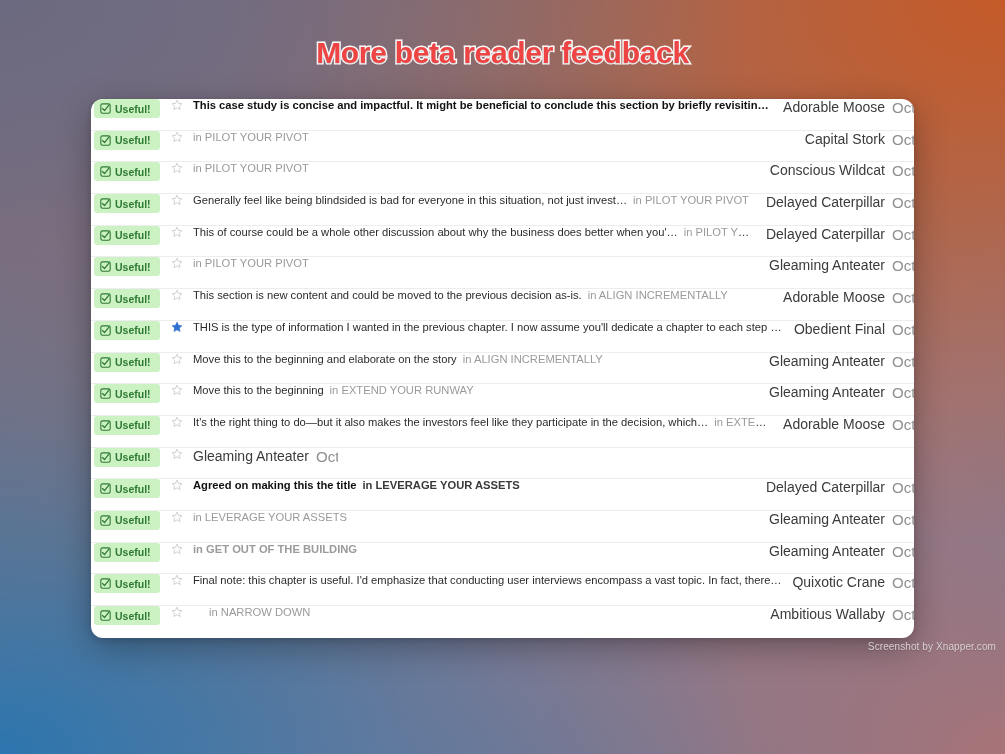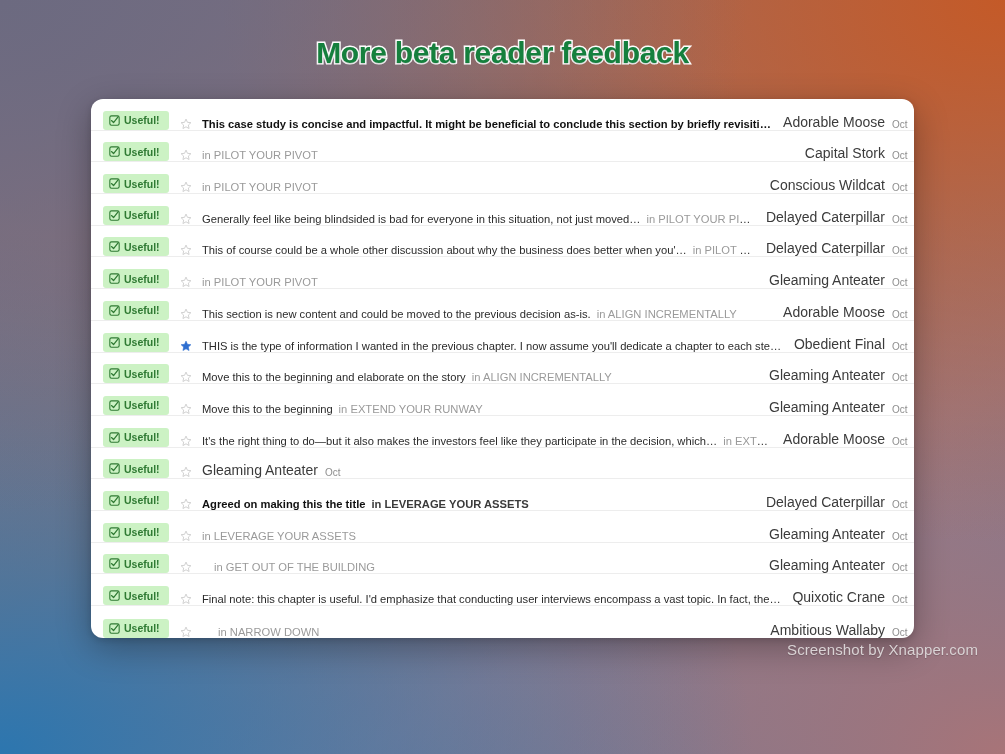--- a/index.html
+++ b/index.html
@@ -37,21 +37,21 @@
 
   #page-title {
     position: absolute;
     top: 36px;
     left: 0;
     width: 100%;
     text-align: center;
     font-size: 30px;
     font-weight: 700;
     letter-spacing: -0.3px;
-    color: #15803d;
+    color: #ef4444;
     -webkit-text-stroke: 3px #ffffff;
     paint-order: stroke fill;
     text-shadow: 0 1px 2px rgba(0,0,0,0.22);
     z-index: 3;
   }
 
   
   #feedback-card {
     position: absolute;
     left: 91px;
@@ -60,24 +60,24 @@
     height: 539px;
     background: #ffffff;
     border-radius: 12px;
     box-shadow: 0 10px 34px rgba(0,0,0,0.30), 0 2px 6px rgba(0,0,0,0.14);
     overflow: hidden;
     z-index: 2;
   }
 
   .row {
     display: flex;
-    align-items: flex-end;
+    align-items: flex-start;
     height: 31.7px;
     border-bottom: 1px solid #ededed;
-    padding-left: 12px;
+    padding-left: 3px;
     padding-right: 0;
     white-space: nowrap;
   }
   .row:last-child { border-bottom: none; }
 
   .badge {
     flex: 0 0 auto;
     width: 66px;
     height: 19px;
     background: #ccf2c4;
@@ -125,31 +125,31 @@
   .author {
     flex: 0 0 auto;
     font-size: 14px;
     color: #3b3b3b;
     text-align: right;
     padding-right: 7px;
   }
   .date {
     flex: 0 0 auto;
     width: 22px;
-    font-size: 10px;
+    font-size: 15px;
     color: #8e8e8e;
     overflow: hidden;
     white-space: nowrap;
   }
 
   #watermark {
     position: absolute;
-    right: 27px;
+    right: 9px;
     top: 641px;
-    font-size: 15px;
+    font-size: 10px;
     color: #d9d2d4;
     letter-spacing: 0.1px;
     z-index: 4;
     text-shadow: 0 1px 1px rgba(0,0,0,0.18);
   }
 </style>
 </head>
 <body>
 
 <div id="bg"></div>
@@ -223,21 +223,21 @@
               <path d="M3.6 8.1 L6.6 11 L13.2 2.6" fill="none" stroke="#2f7a33" stroke-width="1.8" stroke-linecap="round" stroke-linejoin="round"></path>
             </svg>
           </span>
           <span>Useful!</span>
         </div>
         <div class="star-cell">
           <svg width="12" height="12" viewBox="0 0 24 24">
             <path d="M12 2.2 L14.9 8.6 L21.8 9.4 L16.7 14.1 L18.1 21 L12 17.6 L5.9 21 L7.3 14.1 L2.2 9.4 L9.1 8.6 Z" fill="none" stroke="#cfcfcf" stroke-width="1.9" stroke-linejoin="round"></path>
           </svg>
         </div>
-        <div class="content"><span>Generally feel like being blindsided is bad for everyone in this situation, not just moved…</span><span class="ctx">in PILOT YOUR PIVOT</span></div>
+        <div class="content"><span>Generally feel like being blindsided is bad for everyone in this situation, not just invest…</span><span class="ctx">in PILOT YOUR PIVOT</span></div>
         <div class="author">Delayed Caterpillar</div>
         <div class="date">Oct</div>
       </div>
       <div class="row">
         <div class="badge">
           <span style="display: flex;">
             <svg width="11" height="11" viewBox="0 0 16 16">
               <rect x="1.2" y="1.2" width="13.6" height="13.6" rx="2.4" fill="none" stroke="#2f7a33" stroke-width="1.6"></rect>
               <path d="M3.6 8.1 L6.6 11 L13.2 2.6" fill="none" stroke="#2f7a33" stroke-width="1.8" stroke-linecap="round" stroke-linejoin="round"></path>
             </svg>
@@ -431,21 +431,21 @@
               <path d="M3.6 8.1 L6.6 11 L13.2 2.6" fill="none" stroke="#2f7a33" stroke-width="1.8" stroke-linecap="round" stroke-linejoin="round"></path>
             </svg>
           </span>
           <span>Useful!</span>
         </div>
         <div class="star-cell">
           <svg width="12" height="12" viewBox="0 0 24 24">
             <path d="M12 2.2 L14.9 8.6 L21.8 9.4 L16.7 14.1 L18.1 21 L12 17.6 L5.9 21 L7.3 14.1 L2.2 9.4 L9.1 8.6 Z" fill="none" stroke="#cfcfcf" stroke-width="1.9" stroke-linejoin="round"></path>
           </svg>
         </div>
-        <div class="content muted-only"><span class="ctx" style="margin-left: 12px;">in GET OUT OF THE BUILDING</span></div>
+        <div class="content muted-only"><span class="ctx" style="margin-left: 0px; font-weight: bold;">in GET OUT OF THE BUILDING</span></div>
         <div class="author">Gleaming Anteater</div>
         <div class="date">Oct</div>
       </div>
       <div class="row">
         <div class="badge">
           <span style="display: flex;">
             <svg width="11" height="11" viewBox="0 0 16 16">
               <rect x="1.2" y="1.2" width="13.6" height="13.6" rx="2.4" fill="none" stroke="#2f7a33" stroke-width="1.6"></rect>
               <path d="M3.6 8.1 L6.6 11 L13.2 2.6" fill="none" stroke="#2f7a33" stroke-width="1.8" stroke-linecap="round" stroke-linejoin="round"></path>
             </svg>

